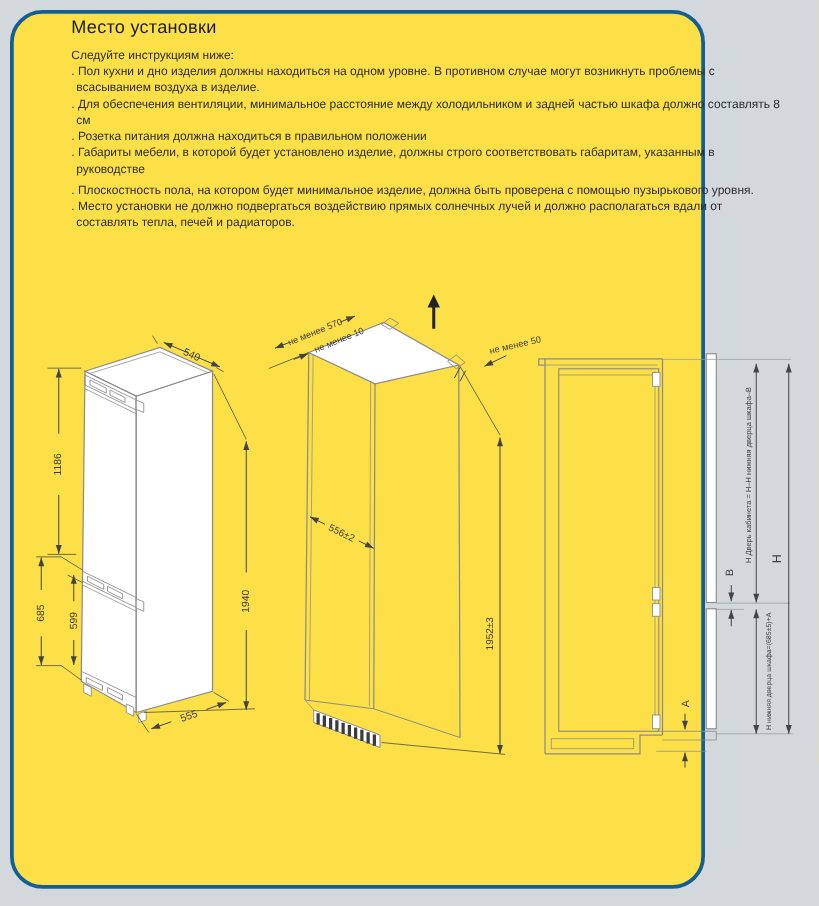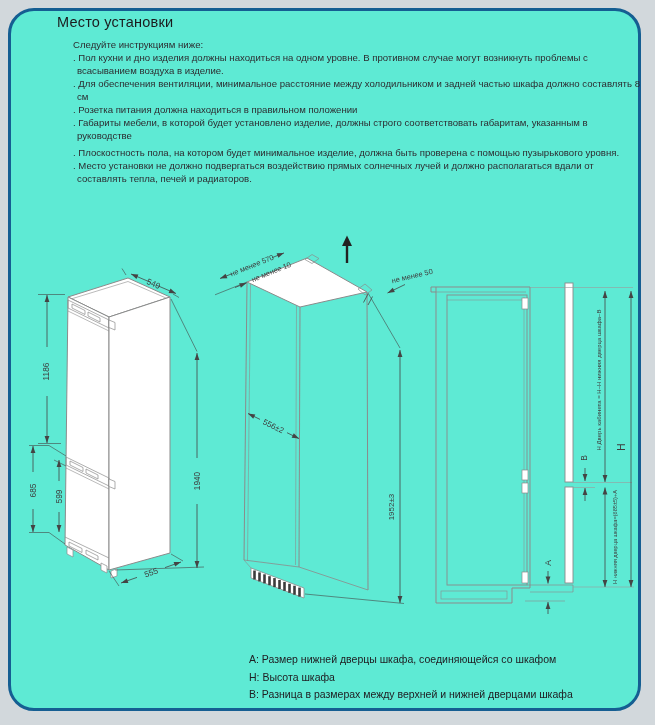--- a/index.html
+++ b/index.html
@@ -2,30 +2,30 @@
 <html><head>
 <meta charset="utf-8">
 <style>
   html,body{margin:0;padding:0;}
   body{
     width:655px;height:725px;position:relative;overflow:hidden;
     background:#d2d8dc;
     font-family:"Liberation Sans",sans-serif;
   }
   .card{
-    position:absolute;left:8px;top:8px;width:633px;height:703px;
+    position:absolute;left:8px;top:8px;width:556px;height:703px;
     box-sizing:border-box;border:3px solid #155e92;border-radius:26px;
-    background:#5eead4;
+    background:#fde047;
   }
   .title{
     position:absolute;left:46px;top:3px;
     font-size:14.5px;color:#1b1b1e;letter-spacing:0.2px;
   }
   .instr{
-    position:absolute;left:62px;top:27px;width:568px;
+    position:absolute;left:46px;top:27px;width:568px;
     font-size:9.6px;line-height:13px;color:#2c2c30;
   }
   .instr p{margin:0;}
   .instr p.item{padding-left:4px;text-indent:-4px;}
   .instr p.gap{margin-top:4px;}
   .legend{
     position:absolute;left:238px;top:640px;width:380px;
     font-size:10.5px;line-height:17.5px;color:#202024;
   }
   .legend p{margin:0;}
@@ -218,19 +218,14 @@
       <path d="M180,222.5 L180,322" marker-start="url(#arR)" marker-end="url(#arR)"></path>
       <path d="M206,26 L206,322" marker-start="url(#arR)" marker-end="url(#arR)"></path>
     </g>
     <text x="123" y="301" transform="rotate(-90 123 298)" text-anchor="middle" font-size="8.5">А</text>
     <text x="158.5" y="196" transform="rotate(-90 158.5 193)" text-anchor="middle" font-size="8.5">В</text>
     <text x="174" y="117" transform="rotate(-90 174 115)" text-anchor="middle" font-size="6">Н Дверь кабинета = Н–Н нижняя дверца шкафа–В</text>
     <text x="190" y="274" transform="rotate(-90 190 272)" text-anchor="middle" font-size="5.6">Н нижняя дверца шкафа=(685±5)+А</text>
     <text x="197" y="185" transform="rotate(-90 197 182)" text-anchor="middle" font-size="10">Н</text>
   </svg>
 
-  <div class="legend">
-    <p>А: Размер нижней дверцы шкафа, соединяющейся со шкафом</p>
-    <p>Н: Высота шкафа</p>
-    <p>В: Разница в размерах между верхней и нижней дверцами шкафа</p>
-  </div>
 
 </div>
 
 </body></html>

